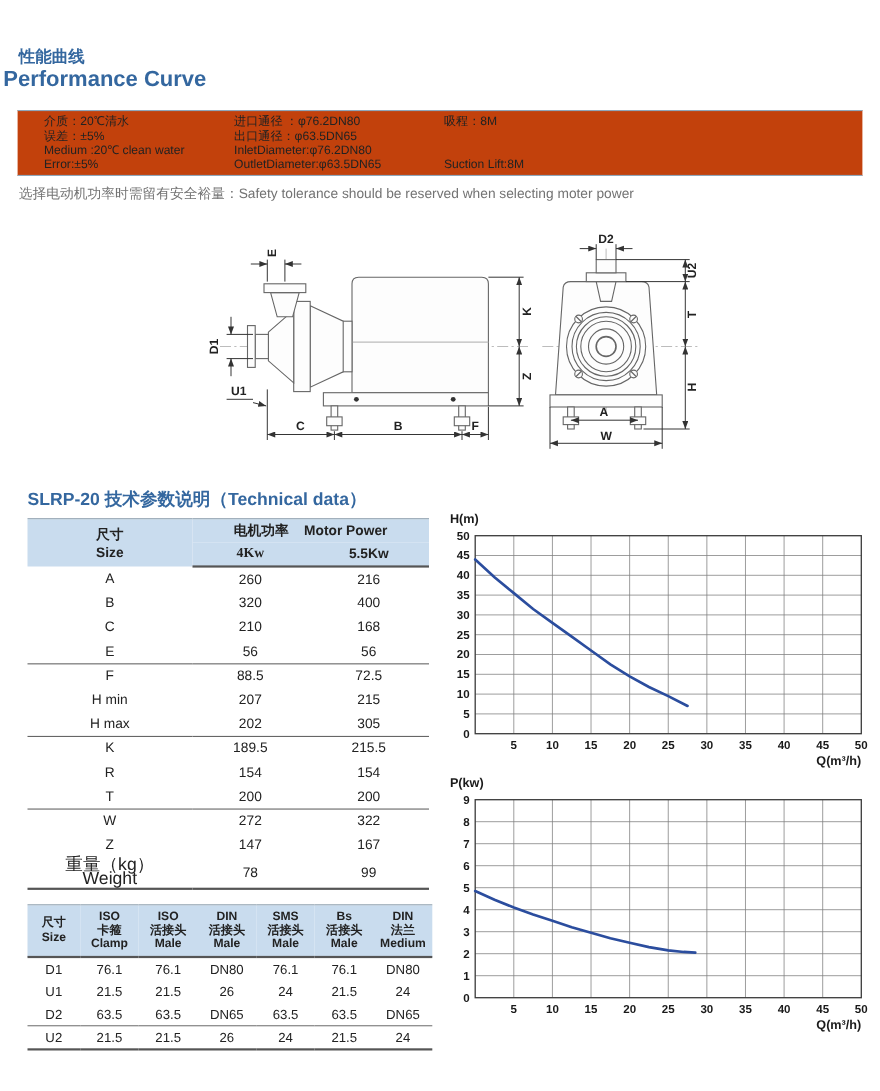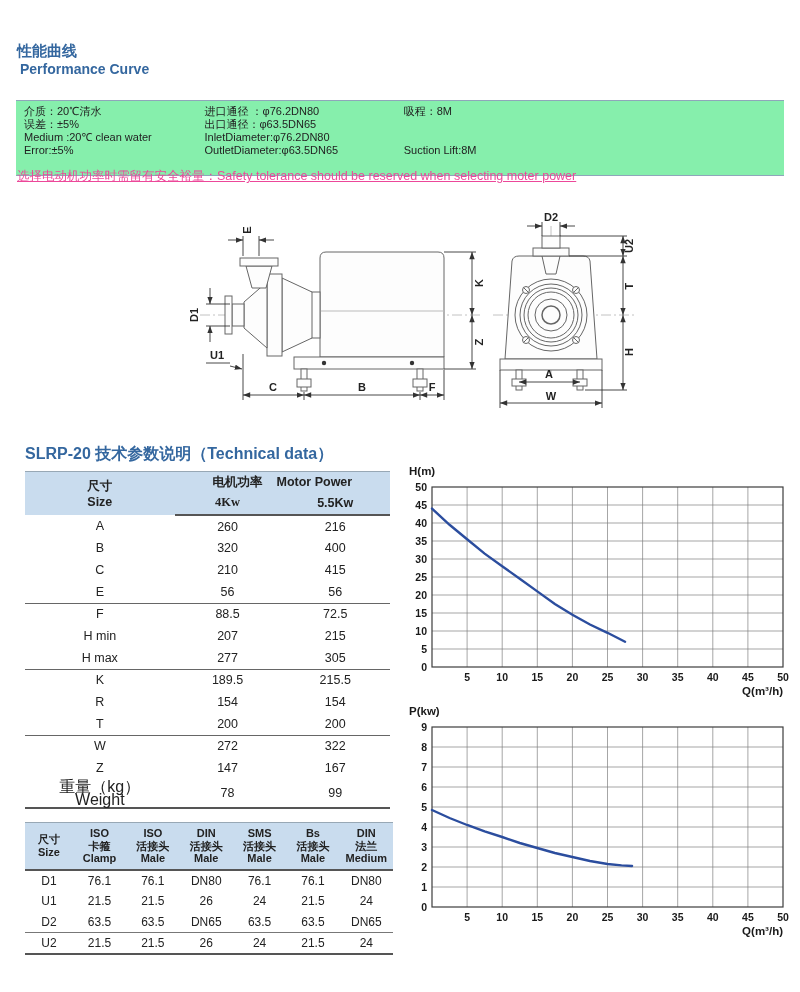--- a/index.html
+++ b/index.html
@@ -2,31 +2,31 @@
 <html><head>
 <meta charset="utf-8">
 <style>
   * { margin:0; padding:0; box-sizing:border-box; }
   body { background:#e8e8e8; font-family:"Liberation Sans", sans-serif; }
   .page { position:relative; width:800px; height:992px; background:#ffffff; margin:0 auto;
           color:#333; overflow:hidden; font-family:"Liberation Sans", sans-serif; }
 
   
   .title-zh { position:absolute; left:17px; top:42px; font-size:15px; font-weight:bold; color:#34679f; }
-  .title-en { position:absolute; left:20px; top:61px; font-size:14px; font-weight:600; color:#34679f; }
-
-  
-  .spec { position:absolute; left:16px; top:100px; width:768px; height:76px;
-          background:#86efac; border-top:1px solid #8fa6ba; border-bottom:1px solid #8fa6ba;
-          display:flex; padding:4px 8px; }
+  .title-en { position:absolute; left:3px; top:61px; font-size:20px; font-weight:600; color:#34679f; }
+
+  
+  .spec { position:absolute; left:16px; top:100px; width:768px; height:60px;
+          background:#c2410c; border-top:1px solid #8fa6ba; border-bottom:1px solid #8fa6ba;
+          display:flex; padding:4px 24px; }
   .spec-cell { font-size:11px; line-height:13px; color:#222; }
   .spec-cell .spec-line { min-height:13px; white-space:nowrap; }
   .spec-c1 { width:24%; } .spec-c2 { width:27.5%; } .spec-c3 { width:26.5%; } .spec-c4 { width:22%; }
 
-  .note { position:absolute; left:17px; top:168px; font-size:12.5px; color:#ec4899;text-decoration:underline; }
+  .note { position:absolute; left:17px; top:168px; font-size:12.5px; color:#737373; }
 
   
   .drawing { position:absolute; left:175px; top:212px; width:610px; height:212px; }
   .drawing svg { position:absolute; top:0; }
   .svg-side { left:5px; }
   .svg-front { left:300px; }
   .dim-label { font-size:11px; font-weight:bold; fill:#222; font-family:"Liberation Sans",sans-serif; }
 
   
   .section-title { position:absolute; left:25px; top:444px; font-size:16px; font-weight:bold; color:#34679f; }
@@ -241,40 +241,40 @@
           <td>216</td>
         </tr>
       <tr>
           <td>B</td>
           <td>320</td>
           <td>400</td>
         </tr>
       <tr>
           <td>C</td>
           <td>210</td>
-          <td>415</td>
+          <td>168</td>
         </tr>
       <tr>
           <td>E</td>
           <td>56</td>
           <td>56</td>
         </tr>
       <tr class="sep">
           <td>F</td>
           <td>88.5</td>
           <td>72.5</td>
         </tr>
       <tr>
           <td>H min</td>
           <td>207</td>
           <td>215</td>
         </tr>
       <tr>
           <td>H max</td>
-          <td>277</td>
+          <td>202</td>
           <td>305</td>
         </tr>
       <tr class="sep">
           <td>K</td>
           <td>189.5</td>
           <td>215.5</td>
         </tr>
       <tr>
           <td>R</td>
           <td>154</td>

